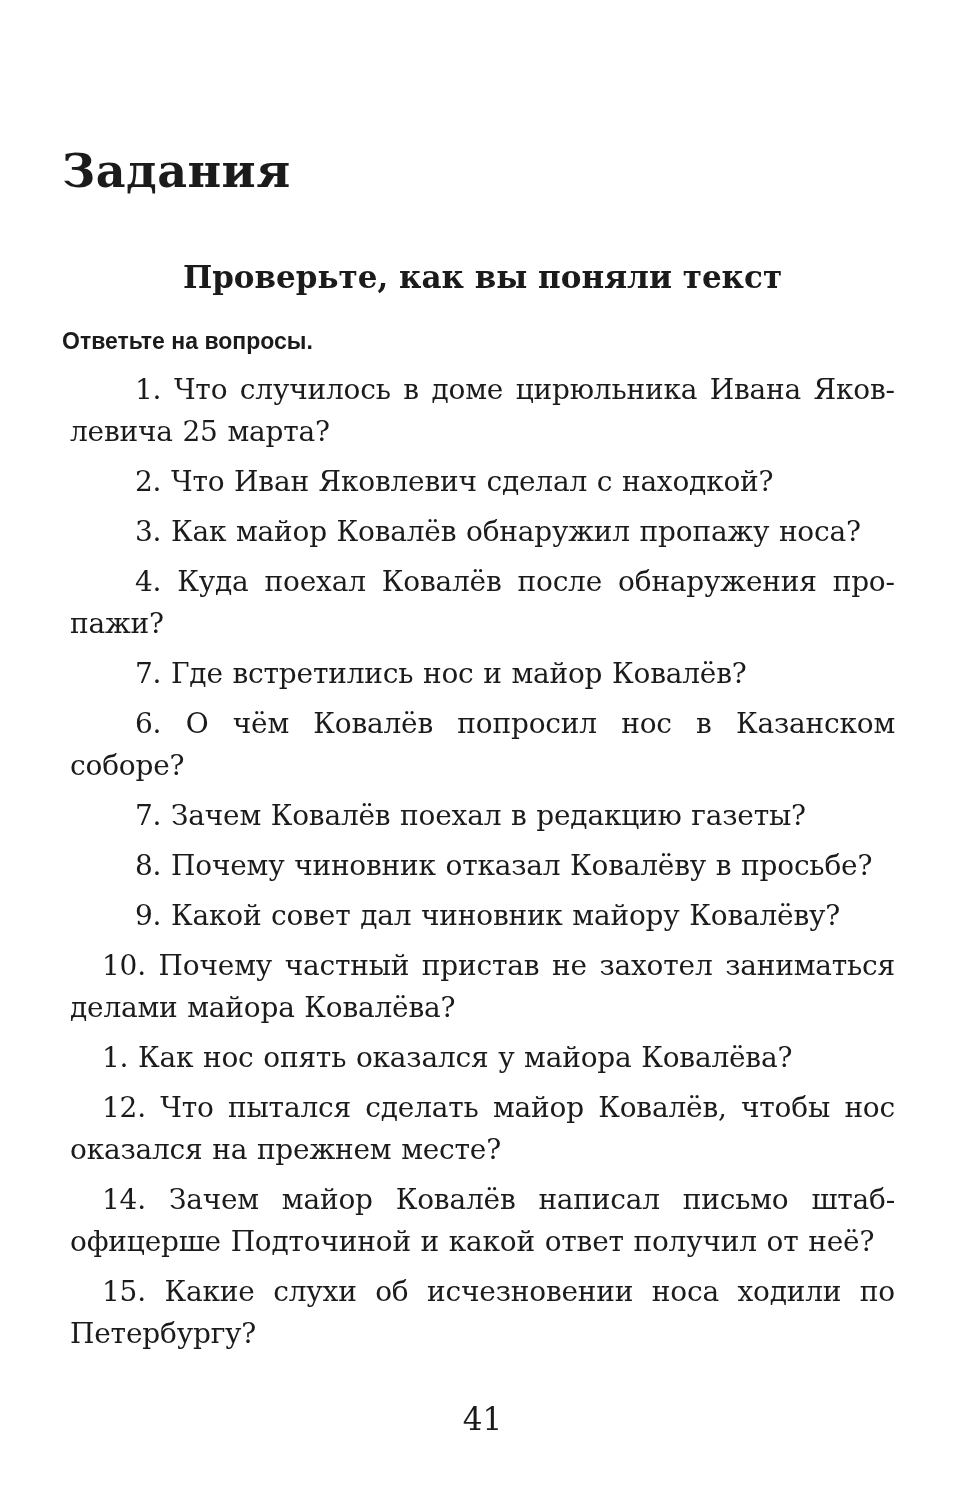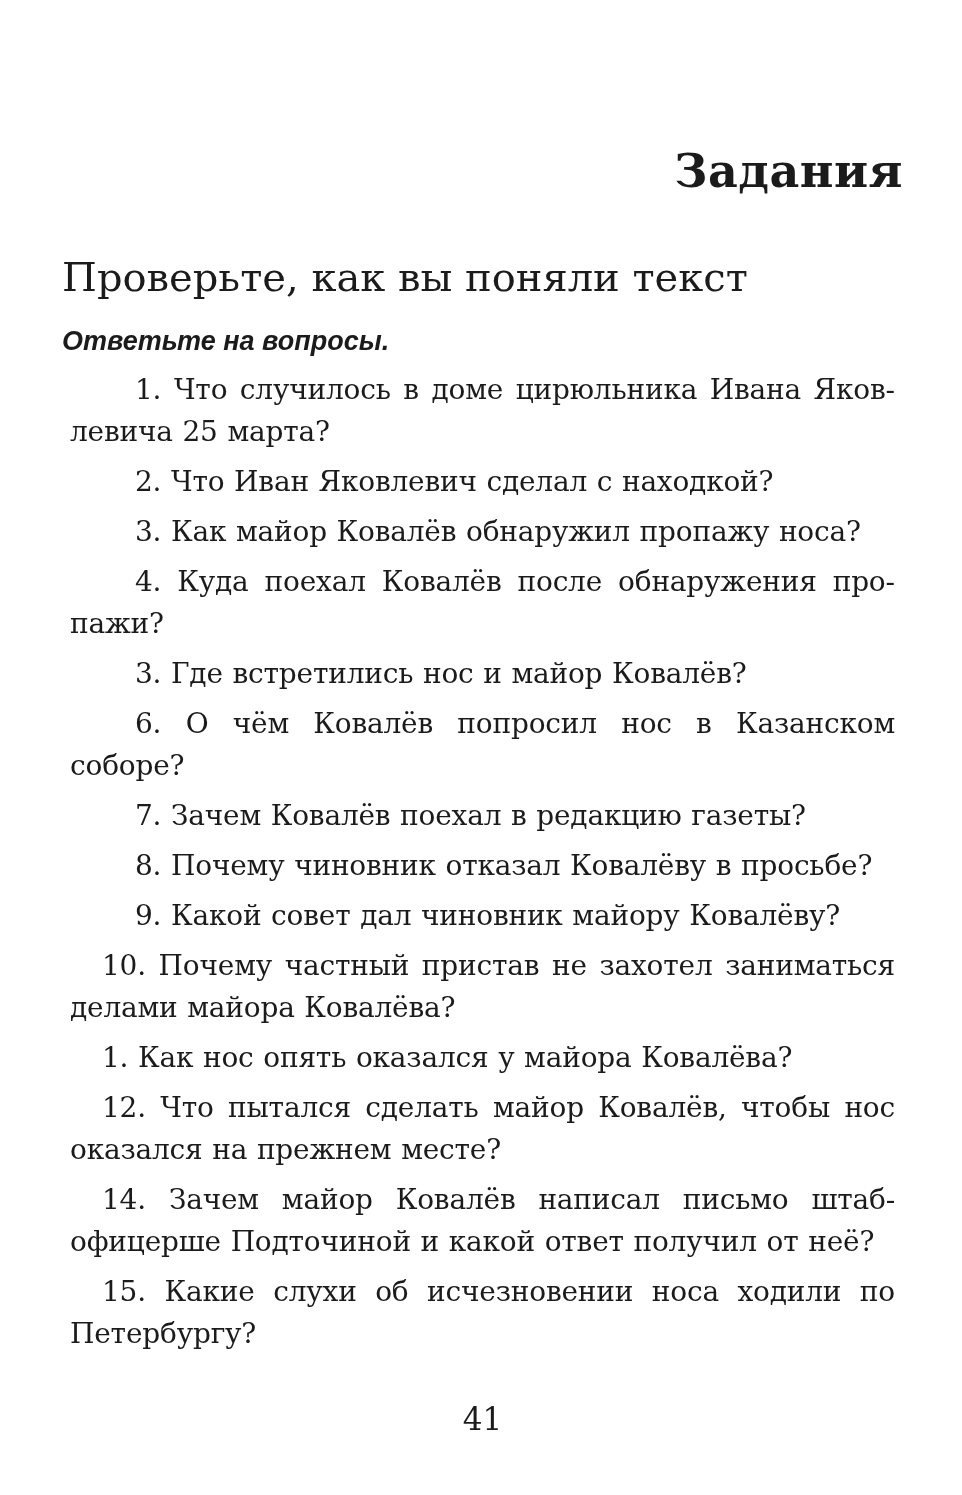--- a/index.html
+++ b/index.html
@@ -19,38 +19,37 @@
     width: 962px;
     height: 1495px;
     padding: 0 59px 0 62px;
   }
   .title {
     margin: 146px 0 0 0;
     font-family: "DejaVu Serif", "Liberation Serif", serif;
     font-weight: 700;
     font-size: 46px;
     line-height: 50px;
-    text-align: right;
+    text-align: left;
     letter-spacing: 0.5px;
   }
   .subtitle {
     margin: 63px 0 0 0;
-    font-weight: 400;
-    font-size: 40px;
+    font-weight: 700;
+    font-size: 31px;
     line-height: 37px;
-    text-align: left;
+    text-align: center;
   }
   .instruction {
     margin: 29px 0 0 0;
     font-family: "Liberation Sans", "DejaVu Sans", sans-serif;
     font-weight: 700;
-    font-size: 27px;
+    font-size: 23px;
     line-height: 33px;
     text-align: left;
-    font-style: italic;
   }
   .questions {
     margin-top: 11px;
   }
   .questions p {
     margin: 8px;
     font-size: 28px;
     line-height: 42px;
     text-align: justify;
     letter-spacing: -0.2px;
@@ -73,21 +72,21 @@
 
   <h2 class="subtitle">Проверьте, как вы поняли текст</h2>
 
   <h3 class="instruction">Ответьте на вопросы.</h3>
 
   <div class="questions">
       <p class="one-digit">1. Что случилось в доме цирюльника Ивана Яков­левича 25 марта?</p>
       <p class="one-digit">2. Что Иван Яковлевич сделал с находкой?</p>
       <p class="one-digit">3. Как майор Ковалёв обнаружил пропажу носа?</p>
       <p class="one-digit">4. Куда поехал Ковалёв после обнаружения про­пажи?</p>
-      <p class="one-digit">3. Где встретились нос и майор Ковалёв?</p>
+      <p class="one-digit">7. Где встретились нос и майор Ковалёв?</p>
       <p class="one-digit">6. О чём Ковалёв попросил нос в Казанском соборе?</p>
       <p class="one-digit">7. Зачем Ковалёв поехал в редакцию газеты?</p>
       <p class="one-digit">8. Почему чиновник отказал Ковалёву в просьбе?</p>
       <p class="one-digit">9. Какой совет дал чиновник майору Ковалёву?</p>
       <p class="two-digit">10. Почему частный пристав не захотел занимать­ся делами майора Ковалёва?</p>
       <p class="two-digit">1. Как нос опять оказался у майора Ковалёва?</p>
       <p class="two-digit">12. Что пытался сделать майор Ковалёв, чтобы нос оказался на прежнем месте?</p>
       <p class="two-digit">14. Зачем майор Ковалёв написал письмо штаб-офицерше Подточиной и какой ответ получил от неё?</p>
       <p class="two-digit">15. Какие слухи об исчезновении носа ходили по Петербургу?</p>
     </div>

